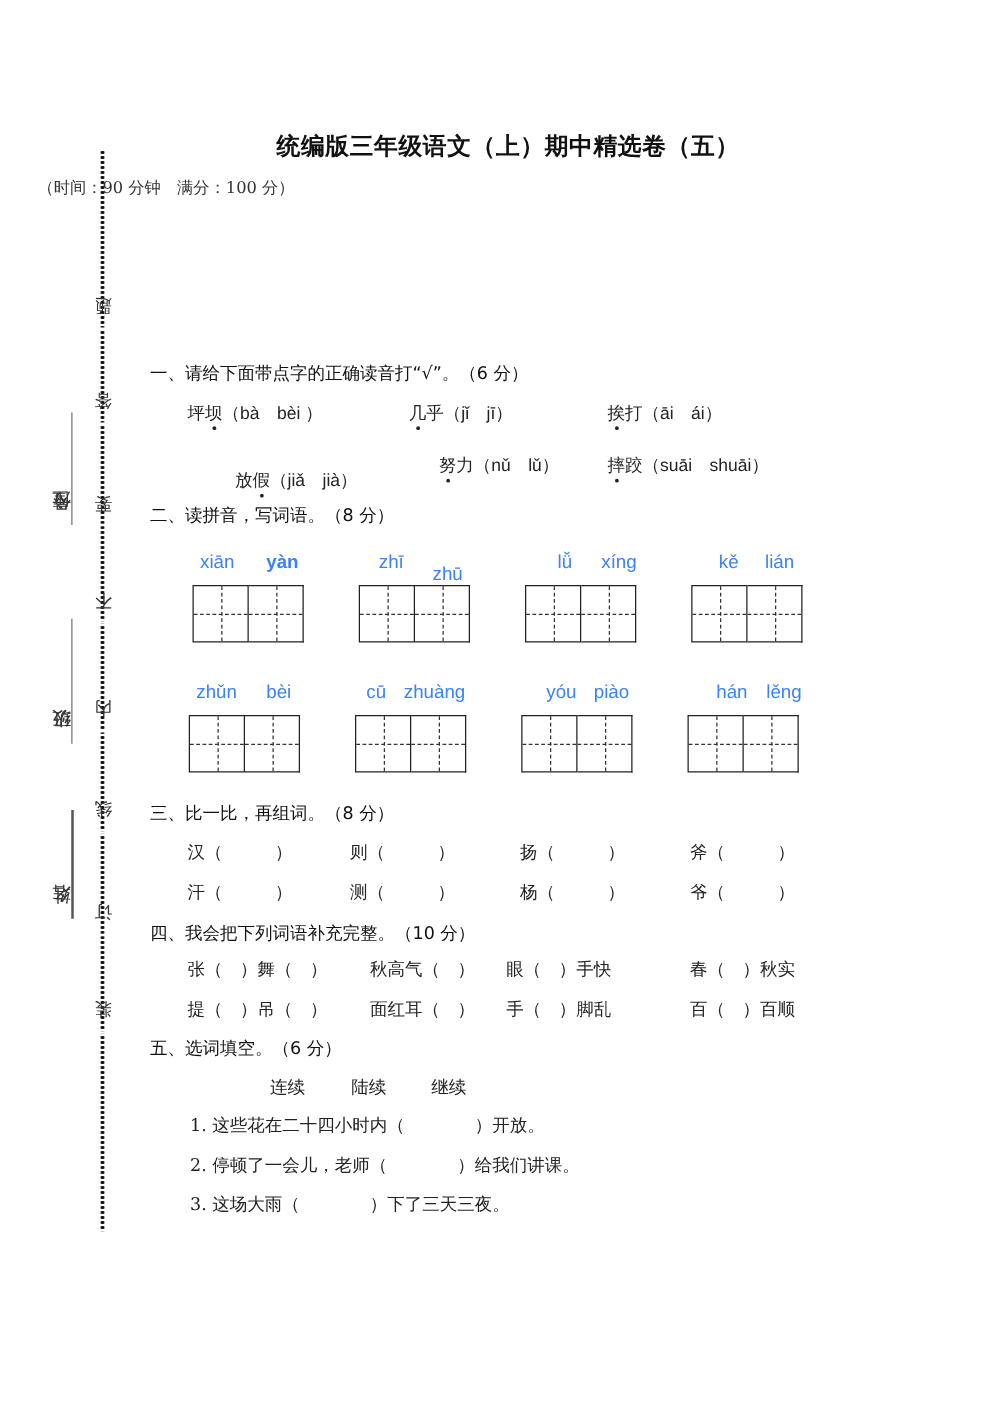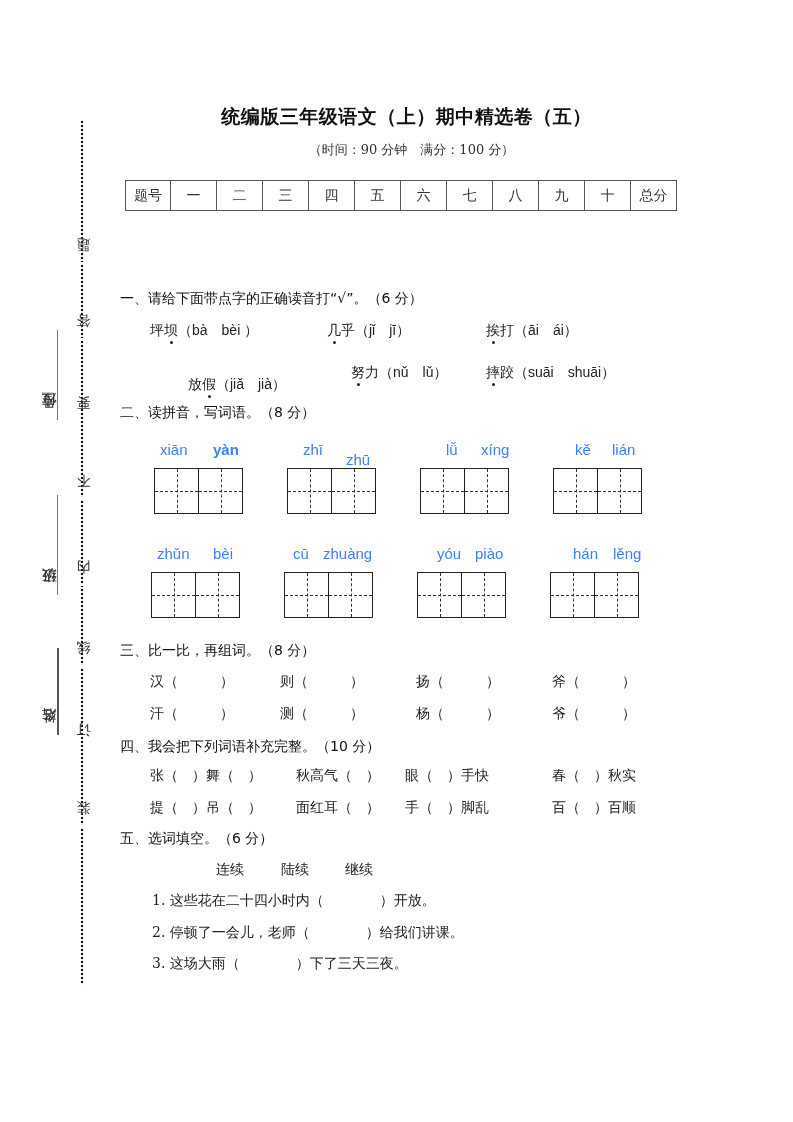--- a/index.html
+++ b/index.html
@@ -1,20 +1,20 @@
 <!DOCTYPE html>
 <html><head>
 <meta charset="utf-8">
 <style>
   html, body { margin:0; padding:0; background:#fff; }
   body { width:793px; height:1122px; position:relative; overflow:hidden;
          font-family:"DejaVu Serif","Liberation Serif",serif; color:#1a1a1a; }
   .abs { position:absolute; }
   .title { left:0; width:793px; top:104px; text-align:center; font-family:"DejaVu Sans","Liberation Sans",sans-serif; font-weight:bold; font-size:19px; letter-spacing:0.5px; color:#111; padding-left:20px; box-sizing:border-box;}
-  .subtitle { left:0; width:793px; top:141px; text-align:center; font-size:13px; color:#333; padding-left:30px; box-sizing:border-box;}
+  .subtitle { left:0; width:793px; top:141px; font-size:13px; color:#333; padding-left:30px; box-sizing:border-box;}
   table.score { position:absolute; left:125px; top:180px; border-collapse:collapse; font-size:14px; }
   table.score td { border:1px solid #555; height:29px; width:45px; text-align:center; padding:0; color:#333; }
   table.score td.first { width:44px; }
   table.score td.last { width:45px; }
   .sec { font-family:"DejaVu Sans","Liberation Sans",sans-serif; font-size:14px; color:#111; }
   .item { font-size:14px; color:#222; white-space:nowrap; }
   .py { font-family:"Liberation Sans","DejaVu Sans",sans-serif; }
   .dot { position:relative; display:inline-block; }
   .dot::after { content:""; position:absolute; left:50%; bottom:-4px; width:3px; height:3px; margin-left:-1.5px; background:#222; border-radius:50%; }
   .pinyin { font-family:"Liberation Sans","DejaVu Sans",sans-serif; font-size:15px; color:#3b82f6; white-space:nowrap; }
@@ -48,34 +48,20 @@
 <div class="vtext" style="left:40px; top:595px;">班级</div>
 <div class="vline" style="left:57px; top:495px; height:100px;"></div>
 <div class="vtext" style="left:40px; top:735px;">姓名</div>
 <div class="vline" style="left:57px; top:648px; height:87px; border-left:2px solid #555;"></div>
 
 <div class="abs title">统编版三年级语文（上）期中精选卷（五）</div>
 <div class="abs subtitle">（时间：90 分钟　满分：100 分）</div>
 
 <table class="score">
   <tbody>
-      <tr>
-    <td class="first">题号</td>
-    <td>一</td>
-    <td>二</td>
-    <td>三</td>
-    <td>四</td>
-    <td>五</td>
-    <td>六</td>
-    <td>七</td>
-    <td>八</td>
-    <td>九</td>
-    <td>十</td>
-    <td class="last">总分</td>
-  </tr>
 </tbody>
   </table>
 
 <div class="abs sec" style="left:120px; top:290px;">一、请给下面带点字的正确读音打“√”。（6 分）</div>
 <div class="abs item" style="left:150px; top:322px;">
   <span>坪</span><span class="dot">坝</span><span class="py">（bà　bèi ）</span>
 </div>
 <div class="abs item" style="left:327px; top:322px;">
   <span class="dot">几</span><span>乎</span><span class="py">（jǐ　jī）</span>
 </div>

